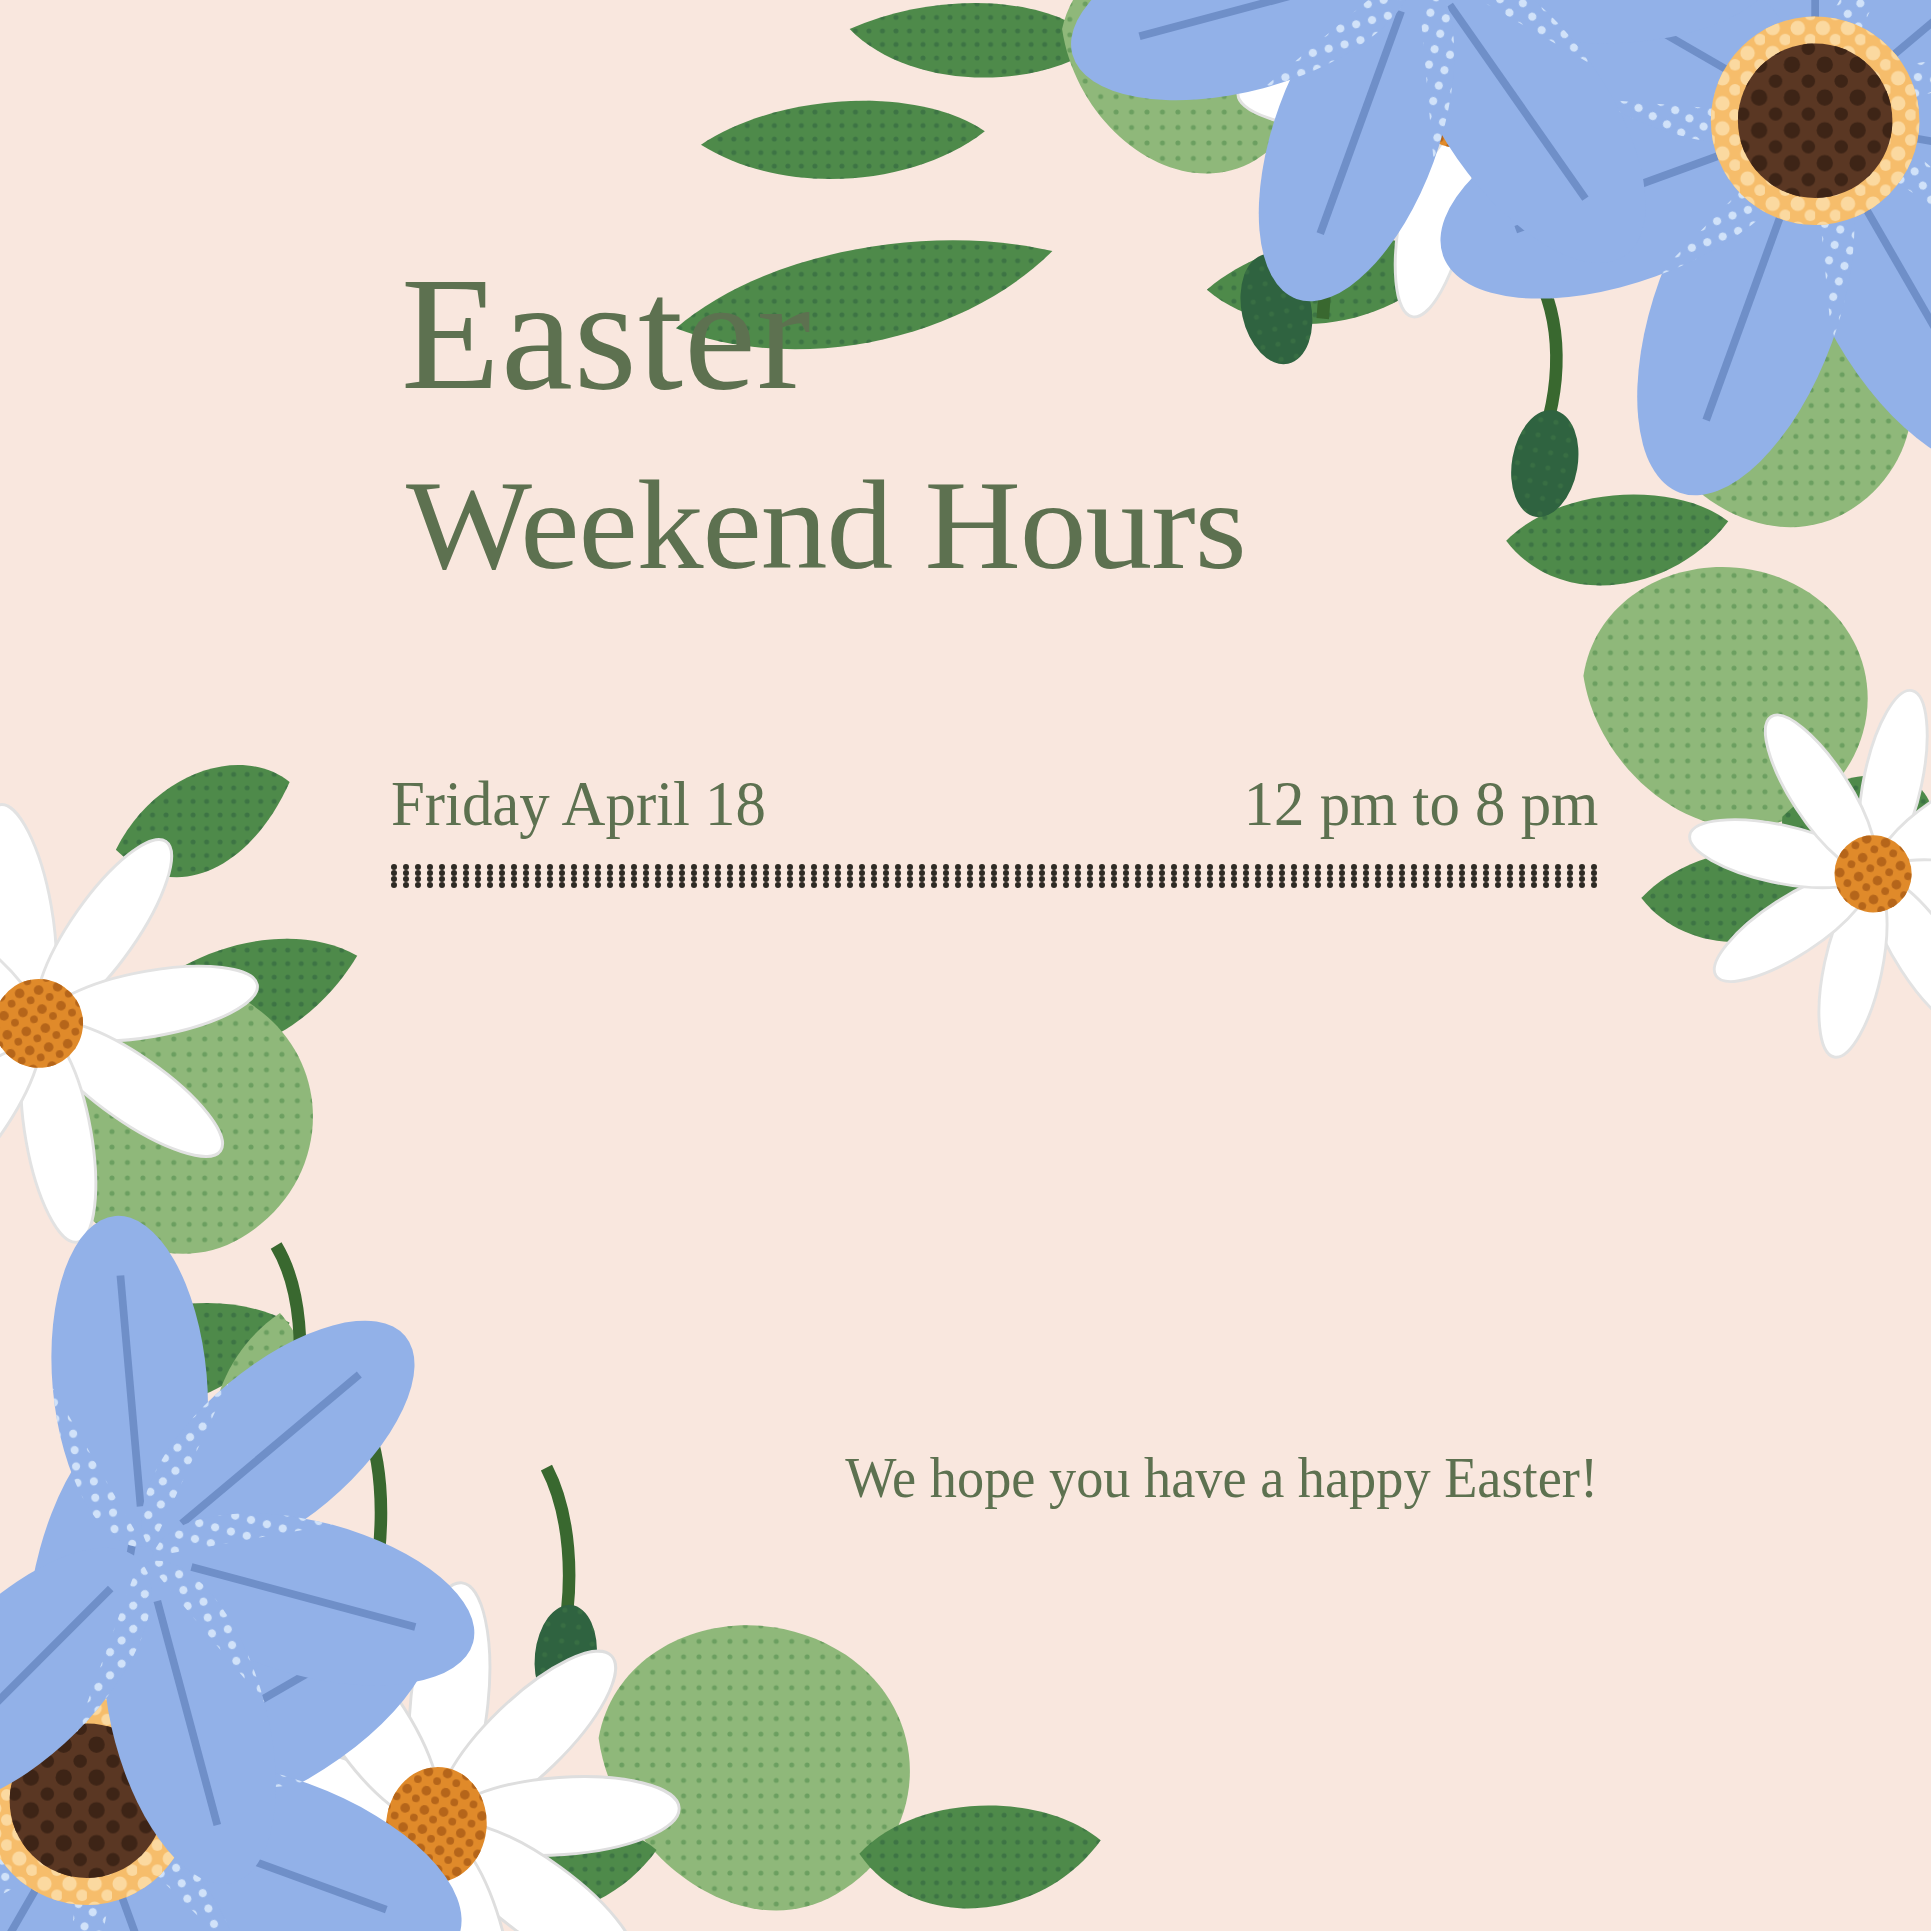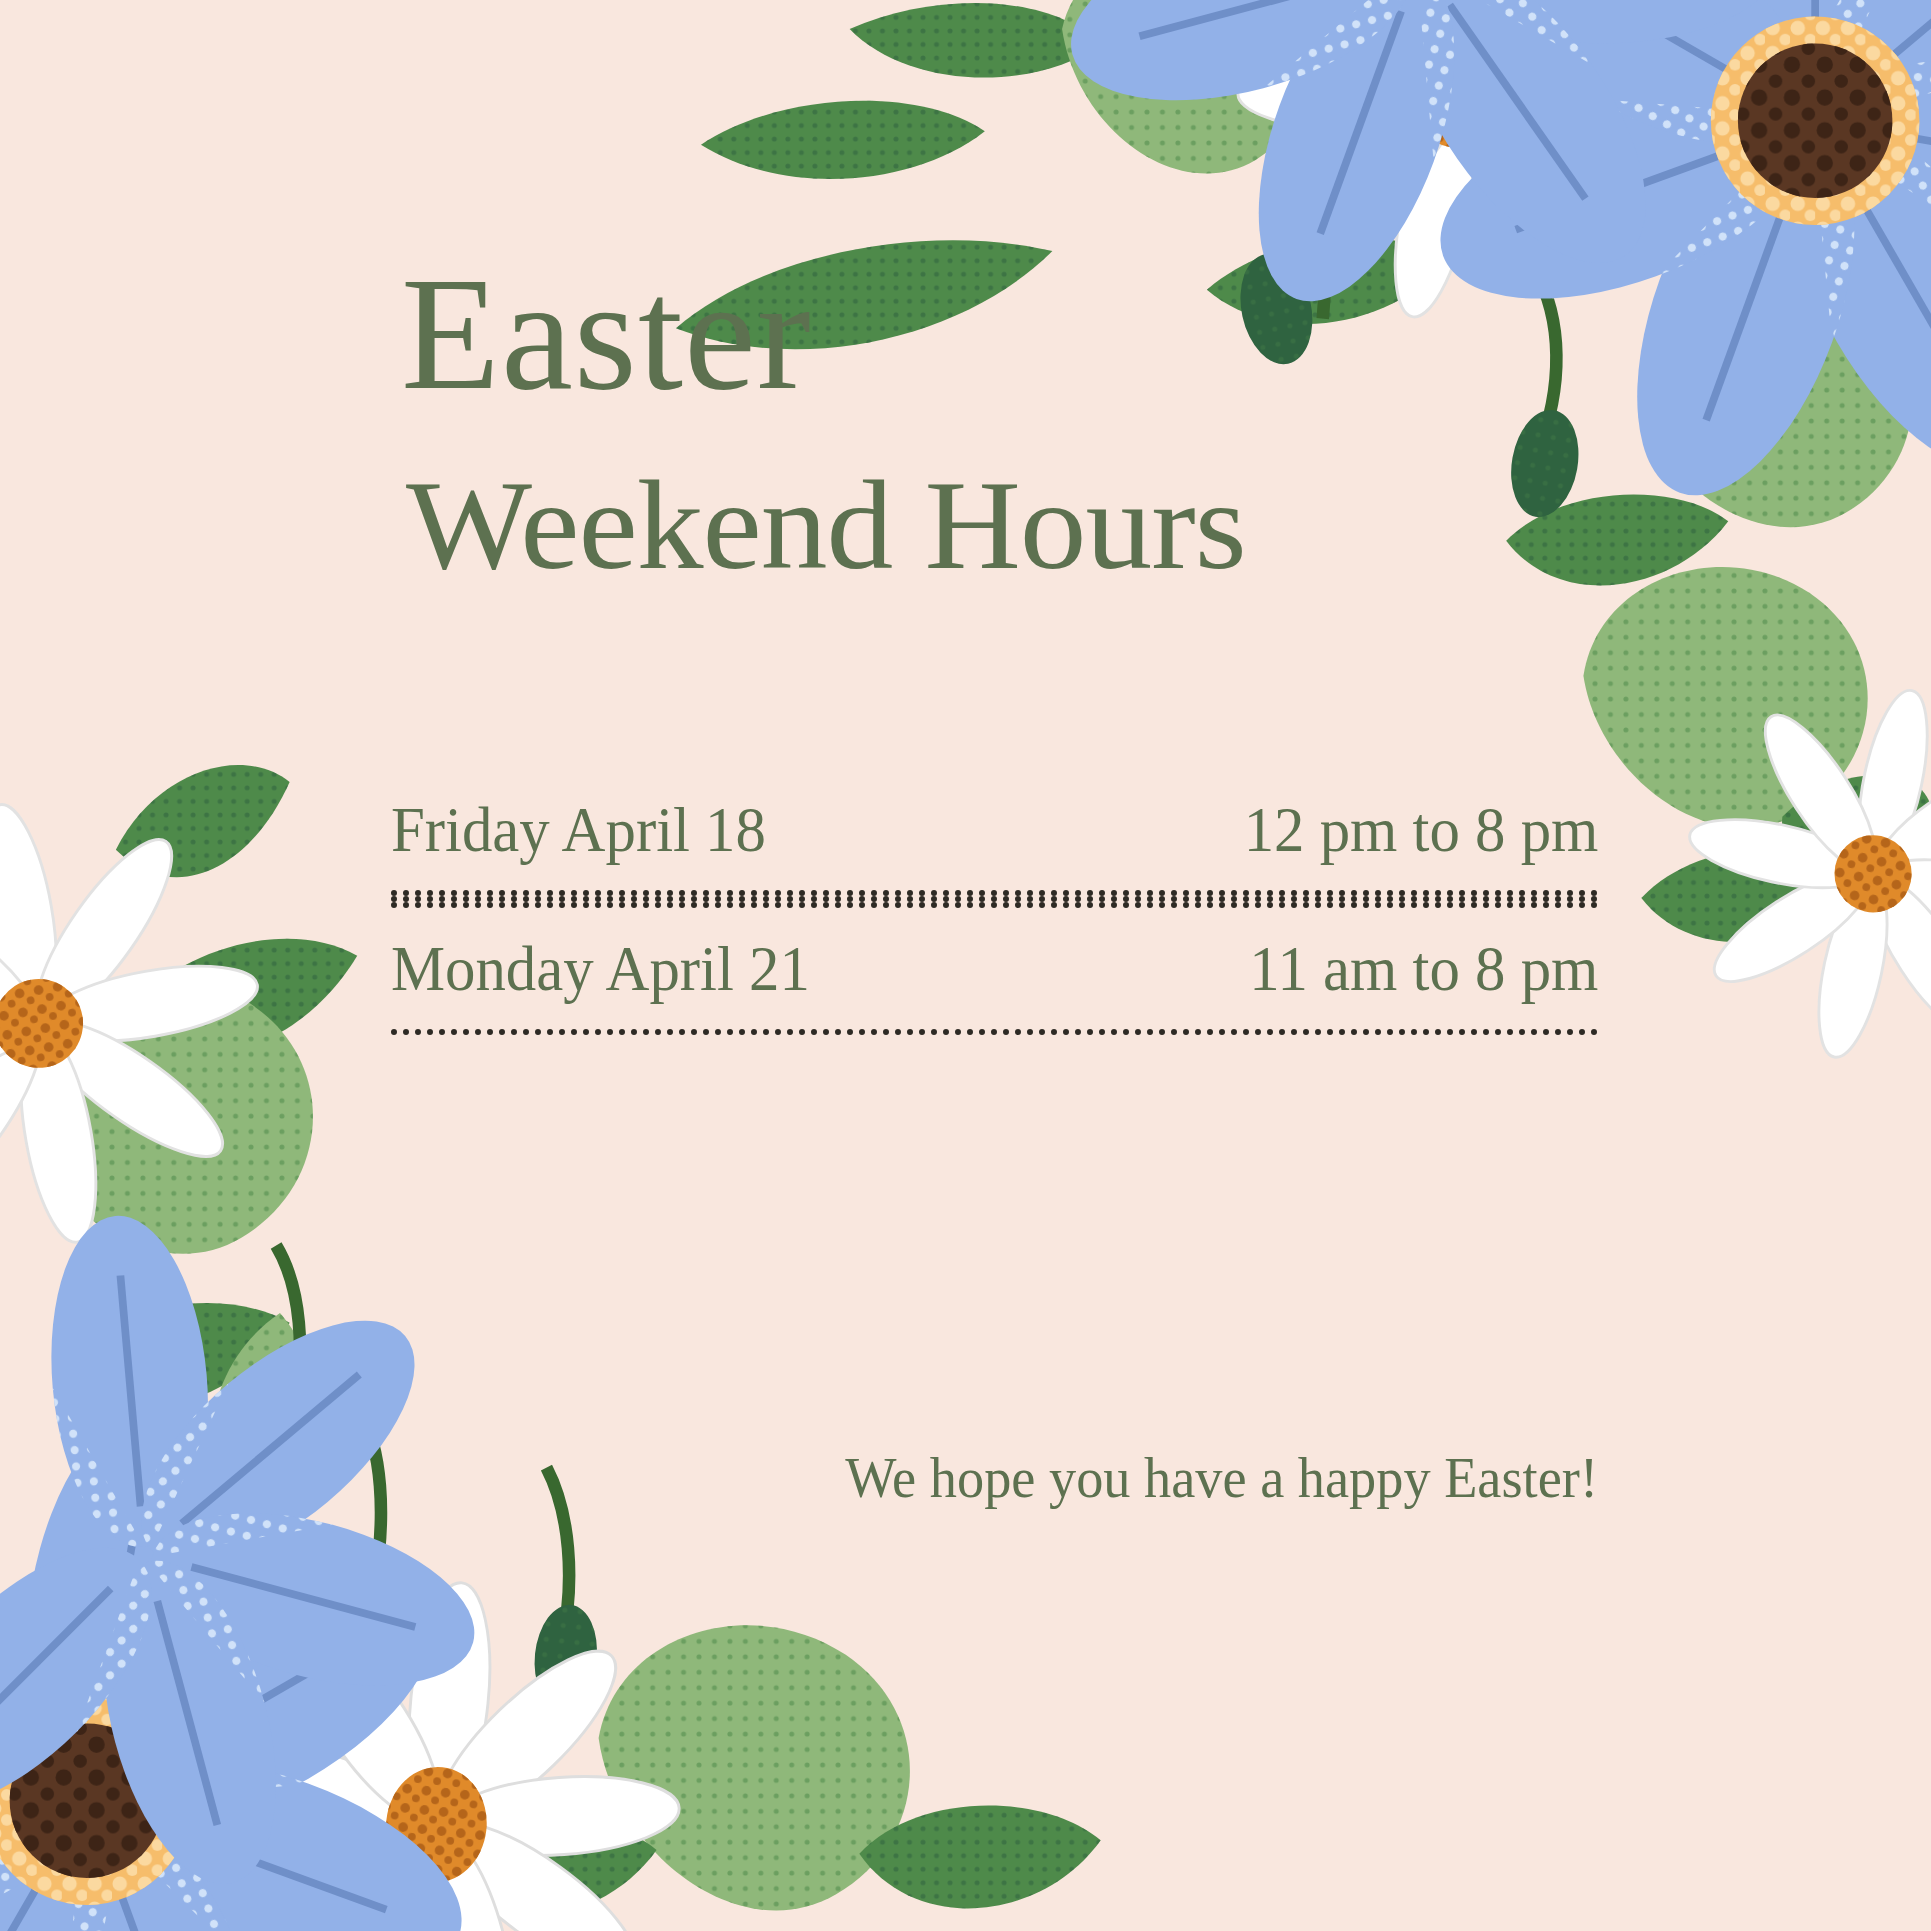--- a/index.html
+++ b/index.html
@@ -25,21 +25,21 @@
   }
   .subtitle{
     position:absolute;left:406px;top:463px;
     font-family:"Liberation Serif", serif;
     font-size:126px;line-height:1;color:#5d7150;
     transform:scaleX(1.06);transform-origin:left top;
     letter-spacing:-1px;
   }
 
   .schedule{
-    position:absolute;left:391px;top:769px;width:1207px;
+    position:absolute;left:391px;top:743px;width:1207px;
   }
   .row{
     display:flex;align-items:baseline;justify-content:space-between;
     height:121px;
   }
   .row .day,.row .hours{
     font-family:"Liberation Serif", serif;
     font-size:64px;color:#5d7150;line-height:121px;
     transform:scaleX(0.95);white-space:nowrap;
   }
@@ -399,24 +399,20 @@
       <div class="row">
         <span class="day">Friday April 18</span>
         <span class="hours">12 pm to 8 pm</span>
       </div>
       <div class="divider"></div>
 
       <div class="divider"></div>
 
       <div class="divider"></div>
 
-      <div class="row">
-        <span class="day">Monday April 21</span>
-        <span class="hours">11 am to 8 pm</span>
-      </div>
       <div class="divider"></div>
 
     </div>
 
     <div class="closing">We hope you have a happy Easter!</div>
 
   </div>
 </div>
 
 

